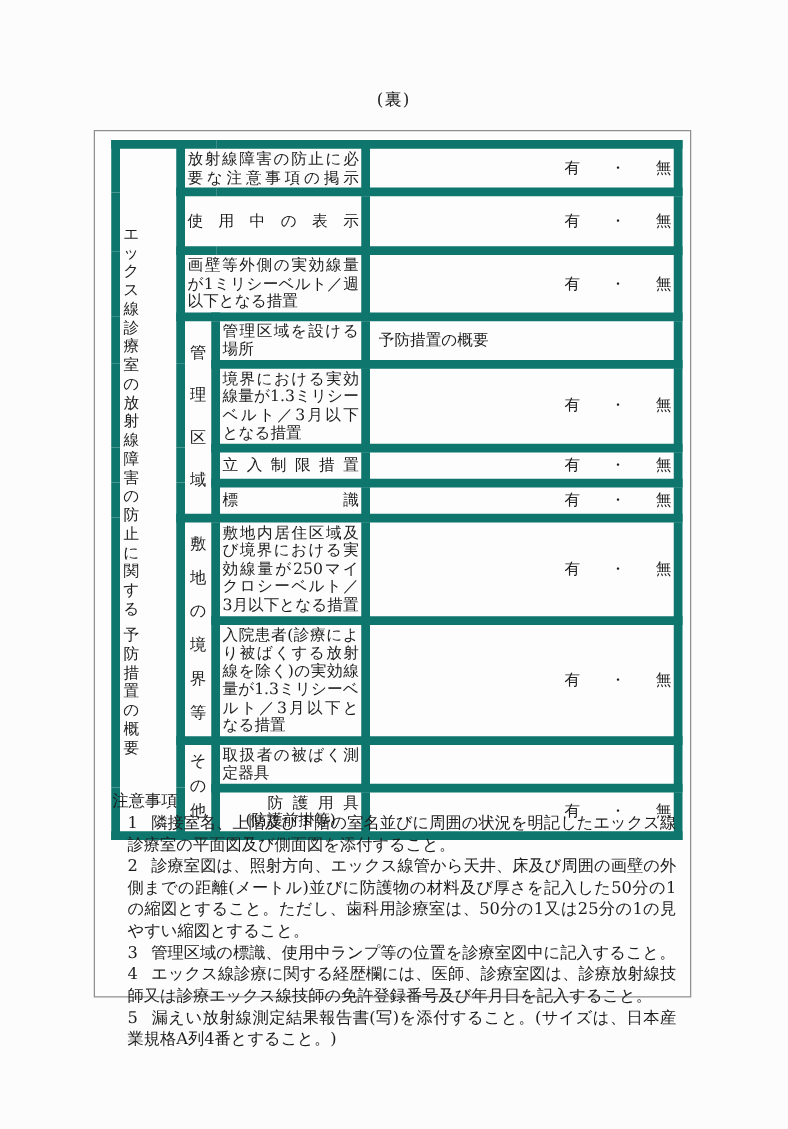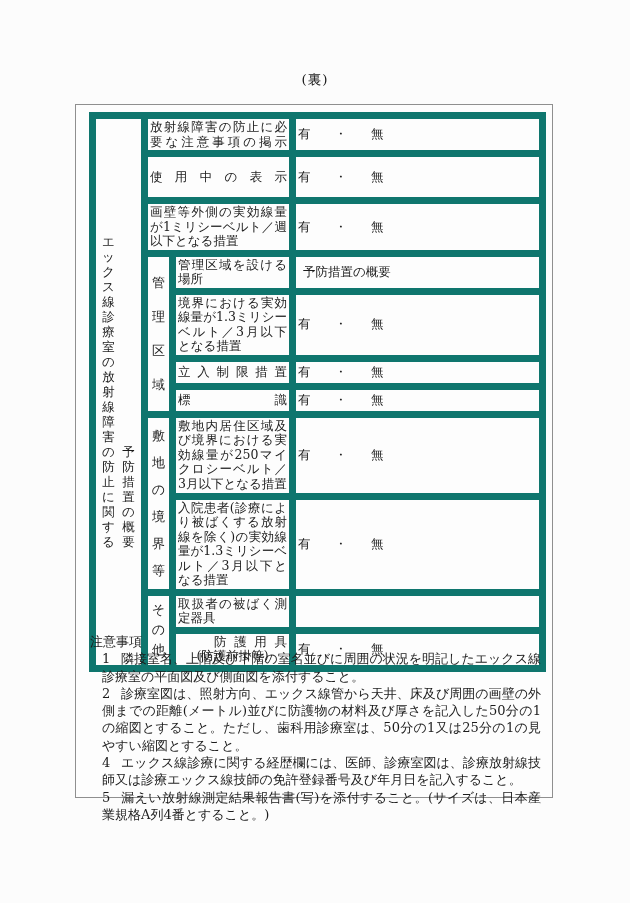--- a/index.html
+++ b/index.html
@@ -61,23 +61,23 @@
   }
   td.lbl.jl { text-align-last: justify; }
   .ctr { text-align: center; text-align-last: center; }
 
   td.side {
     vertical-align: top;
     padding-top: 76px;
   }
   .vwrap {
     display: flex;
-    flex-direction: row;
+    flex-direction: column;
     justify-content: center;
-    align-items: flex-end;
+    align-items: flex-start;
     gap: 6px;
   }
   .vcol {
     width: 14px;
     word-break: break-all;
     line-break: anywhere;
     text-align: center;
     font-size: 12.5px;
     line-height: 15px;
   }
@@ -88,21 +88,21 @@
     word-break: break-all;
     line-break: anywhere;
     text-align: center;
     font-size: 13px;
   }
   .gcol.g4 { line-height: 34px; }
   .gcol.g6 { line-height: 27px; }
   .gcol.g3 { line-height: 20px; }
 
   td.val {
-    text-align: left;
+    text-align: right;
     word-spacing: 20px;
     font-size: 13px;
   }
   td.val.left {
     text-align: left;
     word-spacing: normal;
     padding-left: 7px;
   }
 
   .notes {
@@ -207,20 +207,23 @@
 
   <div class="notes">
     <div class="notes-title">注意事項</div>
     <p class="note">
       <span class="num">1</span><span>隣接室名、上階及び下階の室名並びに周囲の状況を明記したエックス線診療室の平面図及び側面図を添付すること。</span>
     </p>
     <p class="note">
       <span class="num">2</span><span>診療室図は、照射方向、エックス線管から天井、床及び周囲の画壁の外側までの距離(メートル)並びに防護物の材料及び厚さを記入した50分の1の縮図とすること。ただし、歯科用診療室は、50分の1又は25分の1の見やすい縮図とすること。</span>
     </p>
     <p class="note">
+      <span class="num">3</span><span>管理区域の標識、使用中ランプ等の位置を診療室図中に記入すること。</span>
+    </p>
+    <p class="note">
       <span class="num">4</span><span>エックス線診療に関する経歴欄には、医師、診療室図は、診療放射線技師又は診療エックス線技師の免許登録番号及び年月日を記入すること。</span>
     </p>
     <p class="note">
       <span class="num">5</span><span>漏えい放射線測定結果報告書(写)を添付すること。(サイズは、日本産業規格A列4番とすること。)</span>
     </p>
   </div>
 
 </div>
 
 </body></html>

